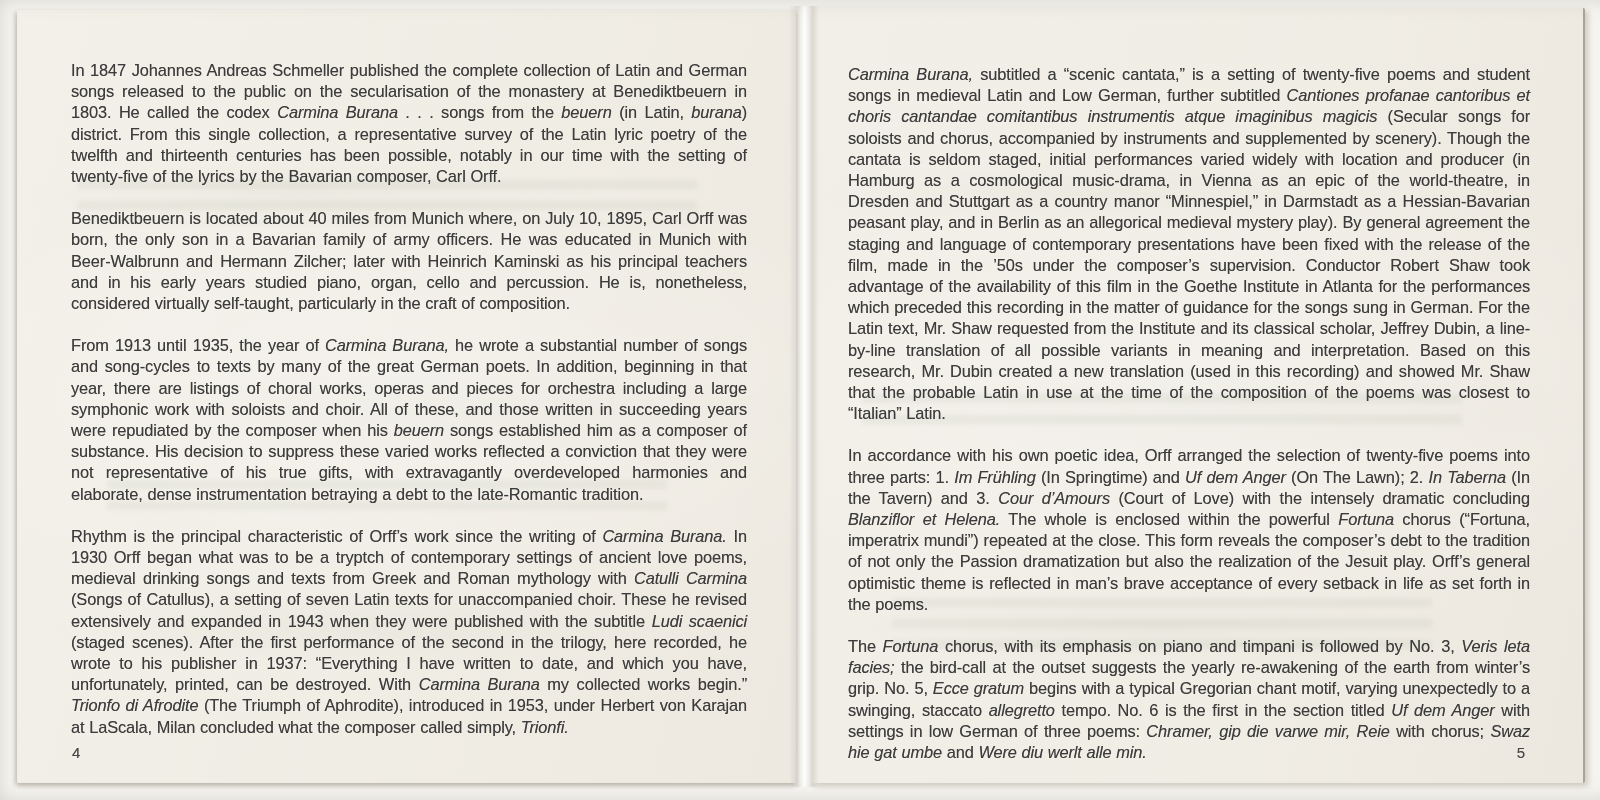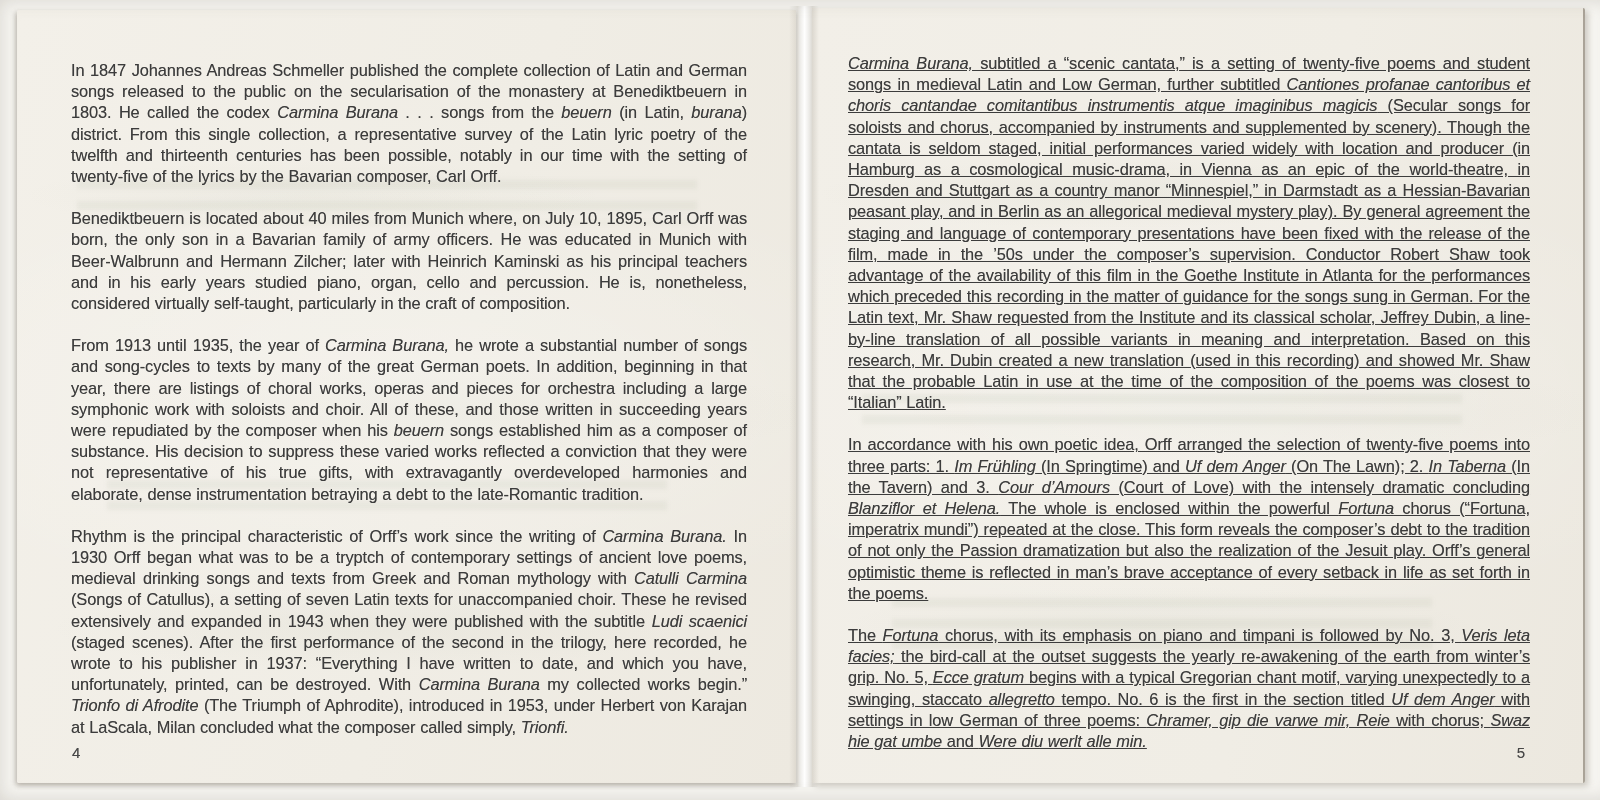--- a/index.html
+++ b/index.html
@@ -80,21 +80,21 @@
     letter-spacing: -0.12px;
     word-spacing: 0.3px;
     hyphens: auto;
     -webkit-hyphens: auto;
     text-shadow: 0 0 0.5px rgba(60,60,60,0.55);
     z-index: 2;
   }
   .text-col p { margin: 0 0 21px 0; }
   .text-col p:last-child { margin-bottom: 0; }
   .col-left  { left: 54px; top: 50px; width: 676px; }
-  .col-right { left: 36px; top: 45px; width: 682px; text-decoration: underline; }
+  .col-right { left: 36px; top: 56px; width: 682px; }
   .page-num {
     position: absolute;
     bottom: 22px;
     font-size: 15px;
     color: #474747;
     z-index: 2;
     text-shadow: 0 0 0.5px rgba(60,60,60,0.5);
   }
   .pn-left  { left: 55px; }
   .pn-right { right: 58px; }

